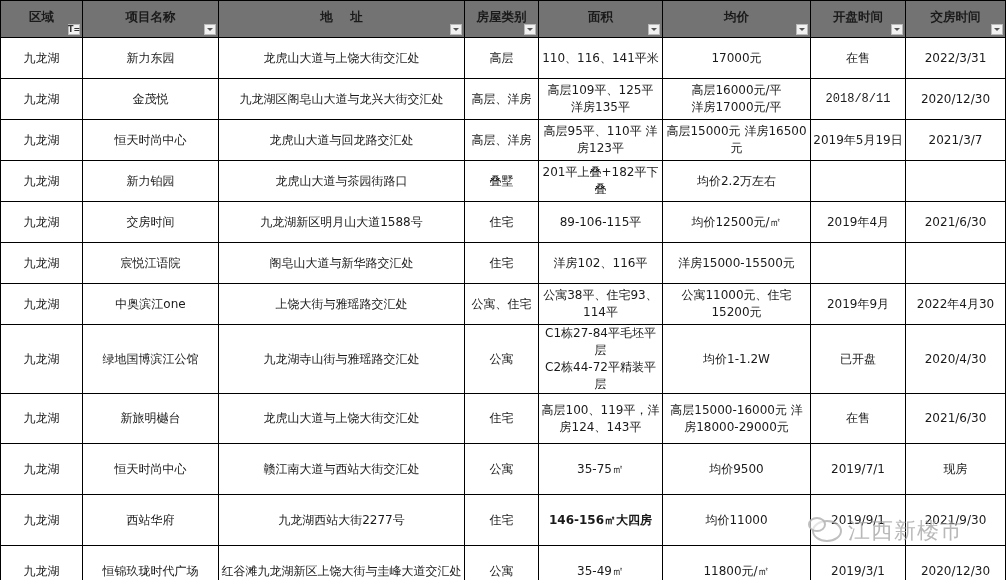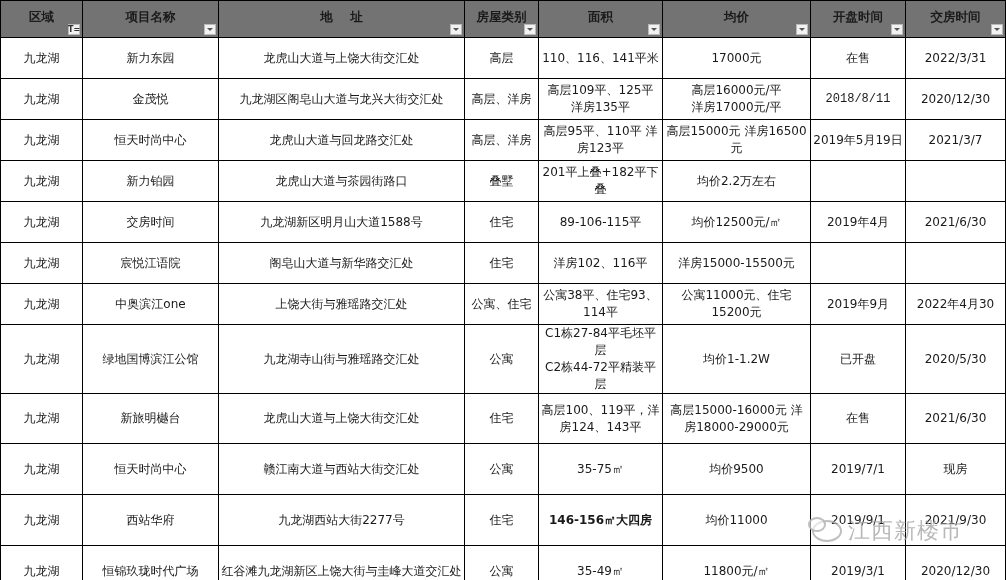--- a/index.html
+++ b/index.html
@@ -165,21 +165,21 @@
       </tr>
       <tr class="r2">
         <td style="white-space: pre-line;">九龙湖</td>
         <td style="white-space: pre-line;">绿地国博滨江公馆</td>
         <td style="white-space: pre-line;">九龙湖寺山街与雅瑶路交汇处</td>
         <td style="white-space: pre-line;">公寓</td>
         <td style="white-space: pre-line;">C1栋27-84平毛坯平层
 C2栋44-72平精装平层</td>
         <td style="white-space: pre-line;">均价1-1.2W</td>
         <td style="white-space: pre-line;">已开盘</td>
-        <td style="white-space: pre-line;">2020/5/30</td>
+        <td style="white-space: pre-line;">2020/4/30</td>
       </tr>
       <tr class="r4">
         <td style="white-space: pre-line;">九龙湖</td>
         <td style="white-space: pre-line;">新旅明樾台</td>
         <td style="white-space: pre-line;">龙虎山大道与上饶大街交汇处</td>
         <td style="white-space: pre-line;">住宅</td>
         <td style="white-space: pre-line;">高层100、119平，洋房124、143平</td>
         <td style="white-space: pre-line;">高层15000-16000元 洋房18000-29000元</td>
         <td style="white-space: pre-line;">在售</td>
         <td style="white-space: pre-line;">2021/6/30</td>

